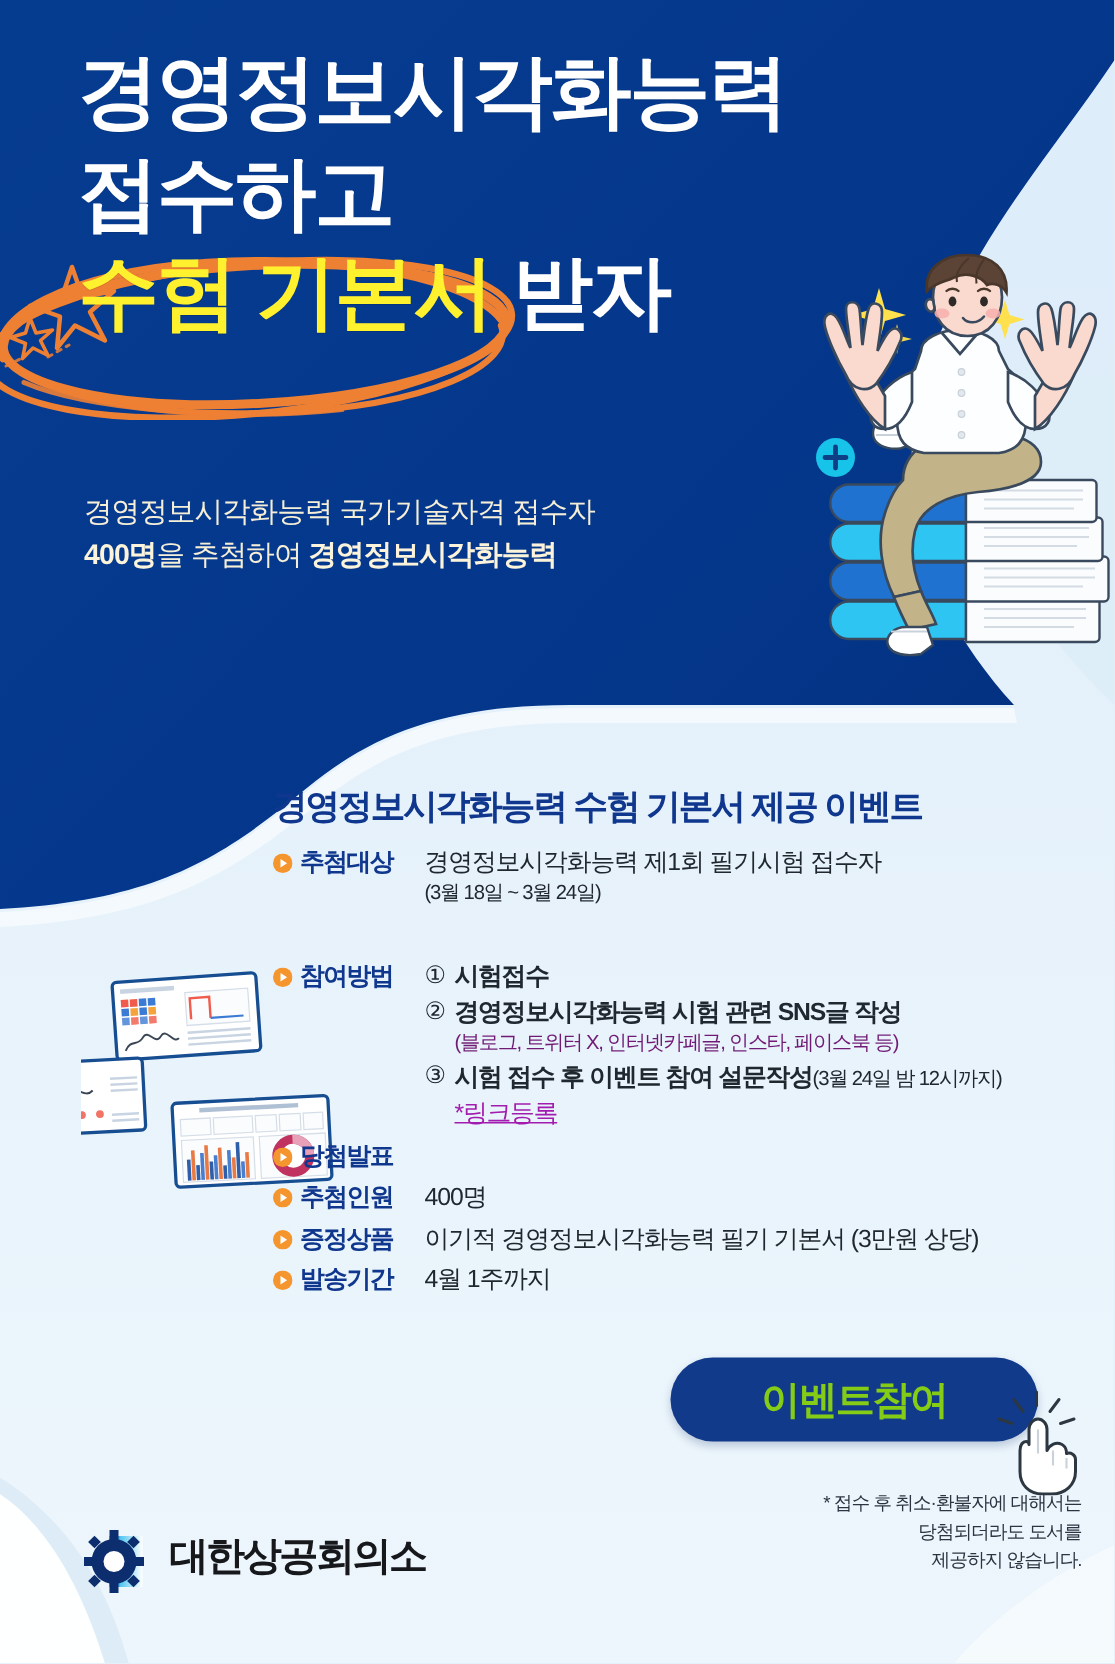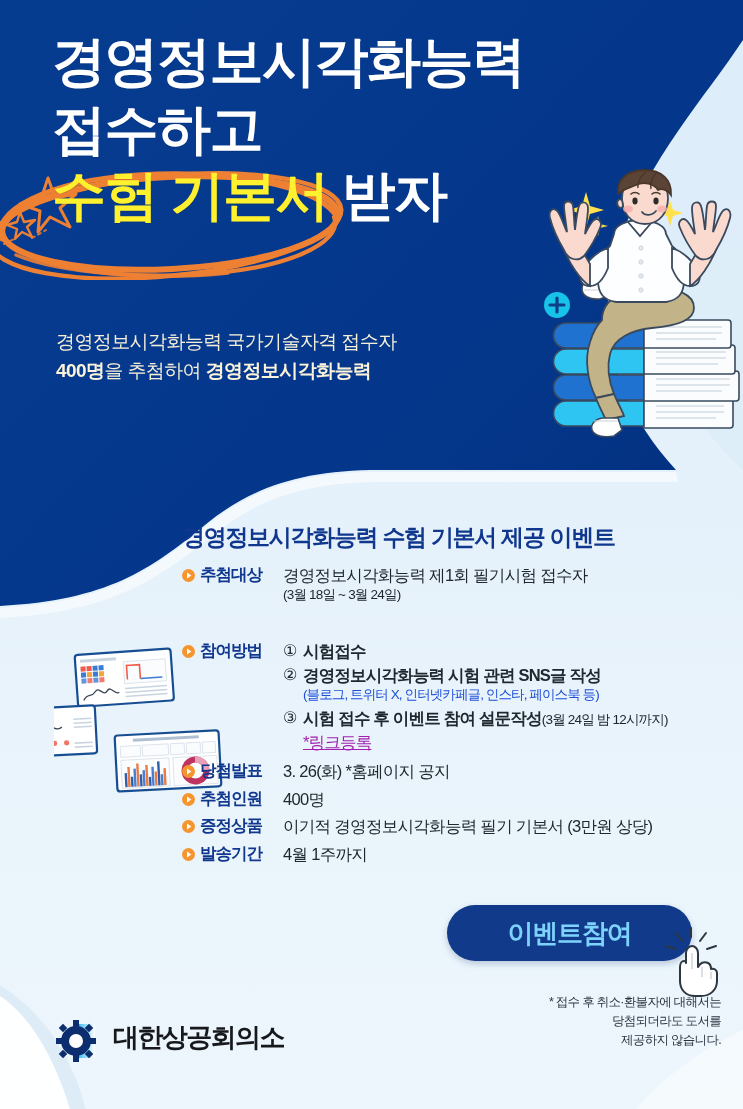--- a/index.html
+++ b/index.html
@@ -51,29 +51,29 @@
   .row-body { flex:1 1 auto; font-size:16.5px; color:#20282F; letter-spacing:-0.7px;
               line-height:1.36; padding-left:7px; }
   .row-body .sub { font-size:13.5px; letter-spacing:-0.8px; display:block; }
   .row-body .small { font-size:13.5px; letter-spacing:-0.8px; }
   .steps { }
   .step { display:flex; align-items:flex-start; margin-bottom:2px; }
   .step-num { flex:0 0 auto; width:20px; font-size:16px; color:#20282F; }
   .step-txt { flex:1 1 auto; font-size:16.5px; color:#20282F; letter-spacing:-0.8px;
               font-weight:bold; line-height:1.35; }
   .step-txt .reg { font-weight:normal; }
-  .step-note { font-size:13.5px; font-weight:normal; letter-spacing:-0.9px; display:block; color:#1d4ed8; }
+  .step-note { font-size:13.5px; font-weight:normal; letter-spacing:-0.9px; display:block; color:#701a75; }
   .step-link { padding-left:20px; font-size:16.5px; letter-spacing:-0.8px; color:#a21caf;text-decoration:underline; }
 
   
   .cta-wrap { position:absolute; left:447px; top:905px; z-index:15; }
   .cta-btn { width:245px; height:56px; border-radius:28px; background:#113A8B;
              display:flex; align-items:center; justify-content:center; cursor:pointer;
              box-shadow:0 3px 6px rgba(10,40,100,.22); border:none; }
-  .cta-label { color:#7dd3fc; font-size:26px; font-weight:bold; letter-spacing:-1.2px;text-align:center; }
+  .cta-label { color:#84cc16; font-size:26px; font-weight:bold; letter-spacing:-1.2px;text-align:center; }
   .hand { position:absolute; left:215px; top:22px; width:66px; height:70px; z-index:16; pointer-events:none; }
 
   
   .disclaimer { position:absolute; right:22px; top:993px; width:240px; text-align:right;
                 font-size:12.5px; color:#2B3440; line-height:1.5; letter-spacing:-0.7px; z-index:14; }
 
   .logo { position:absolute; left:56px; top:1020px; display:flex; align-items:flex-start; z-index:14; }
   .logo-mark { width:48px; height:42px; margin-right:9px; }
   .logo-text { font-size:26px; font-weight:bold; color:#16181C; letter-spacing:-1.6px; }
 </style>
@@ -412,21 +412,20 @@
     </div>
 
     <div class="row">
       <span class="bullet">
         <svg viewBox="0 0 13 13" width="13" height="13">
             <circle cx="6.5" cy="6.5" r="6.5" fill="#F5952E"></circle>
             <path d="M5,3.6 L9.4,6.5 L5,9.4 Z" fill="#FFFFFF"></path>
           </svg>
       </span>
       <span class="row-label">당첨발표</span>
-      <span class="row-body">3. 26(화) *홈페이지 공지</span>
     </div>
 
     <div class="row">
       <span class="bullet">
         <svg viewBox="0 0 13 13" width="13" height="13">
             <circle cx="6.5" cy="6.5" r="6.5" fill="#F5952E"></circle>
             <path d="M5,3.6 L9.4,6.5 L5,9.4 Z" fill="#FFFFFF"></path>
           </svg>
       </span>
       <span class="row-label">추첨인원</span>

